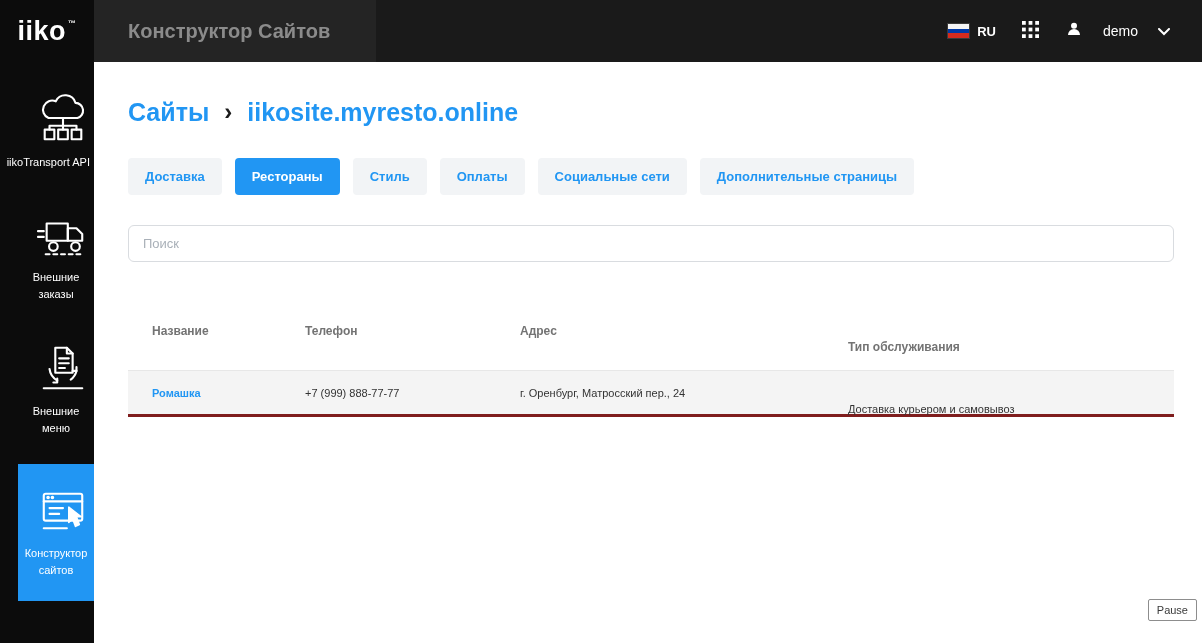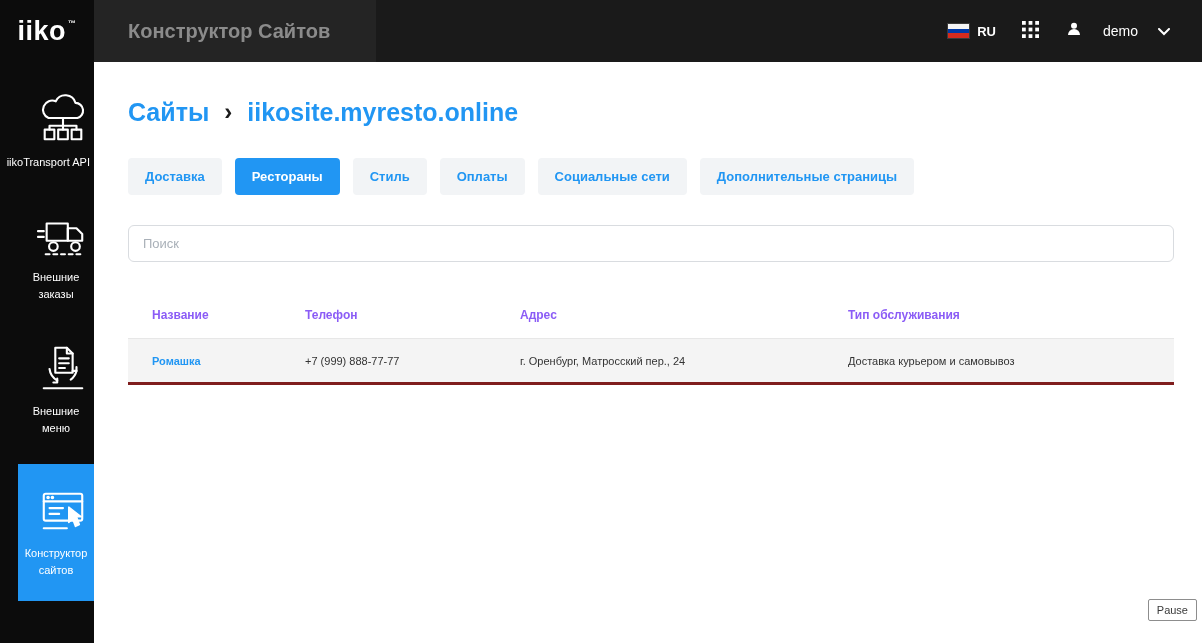--- a/index.html
+++ b/index.html
@@ -78,25 +78,25 @@
   .search { margin-top: 30px; }
   .search input {
     width: 100%; height: 37px; border: 1px solid #d9dce0; border-radius: 6px;
     padding: 0 14px; font-size: 13px; color: #333; outline: none;
     font-family: inherit; background: #fff;
   }
   .search input::placeholder { color: #a9b0b8; }
 
   .table { margin-top: 46px; }
   .thead { display: flex; align-items: center; padding-bottom: 16px; }
-  .th { font-size: 12px; color: #8b5cf6; font-weight: bold; }
+  .th { font-size: 12px; color: #737373; font-weight: bold; }
   .col-1 { width: 177px; padding-left: 24px; flex-shrink: 0; }
   .col-2 { width: 215px; flex-shrink: 0; }
   .col-3 { width: 328px; flex-shrink: 0; }
-  .col-4 { flex: 1; }
+  .col-4 { flex: 1; margin-top: 32px; }
   .row {
     display: flex; align-items: center; height: 47px;
     background: #f4f4f4; border-top: 1px solid #e7e7e7; border-bottom: 3px solid #7f1d1d;
     font-size: 11px; color: #333; cursor: pointer;
   }
   .row .name-link { color: #2196f3; font-weight: bold; text-decoration: none; }
 
   .pause-btn {
     position: fixed; right: 5px; bottom: 22px;
     background: #fff; border: 1px solid #8d8d8d; border-radius: 2px;

